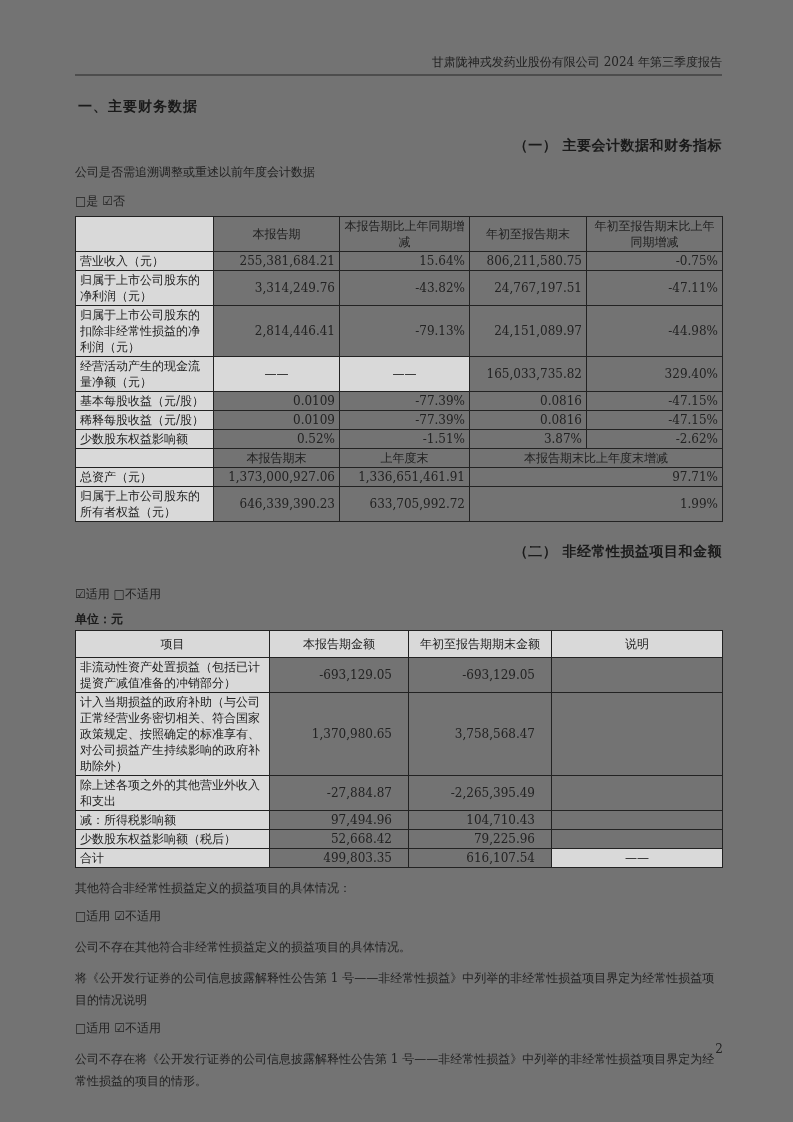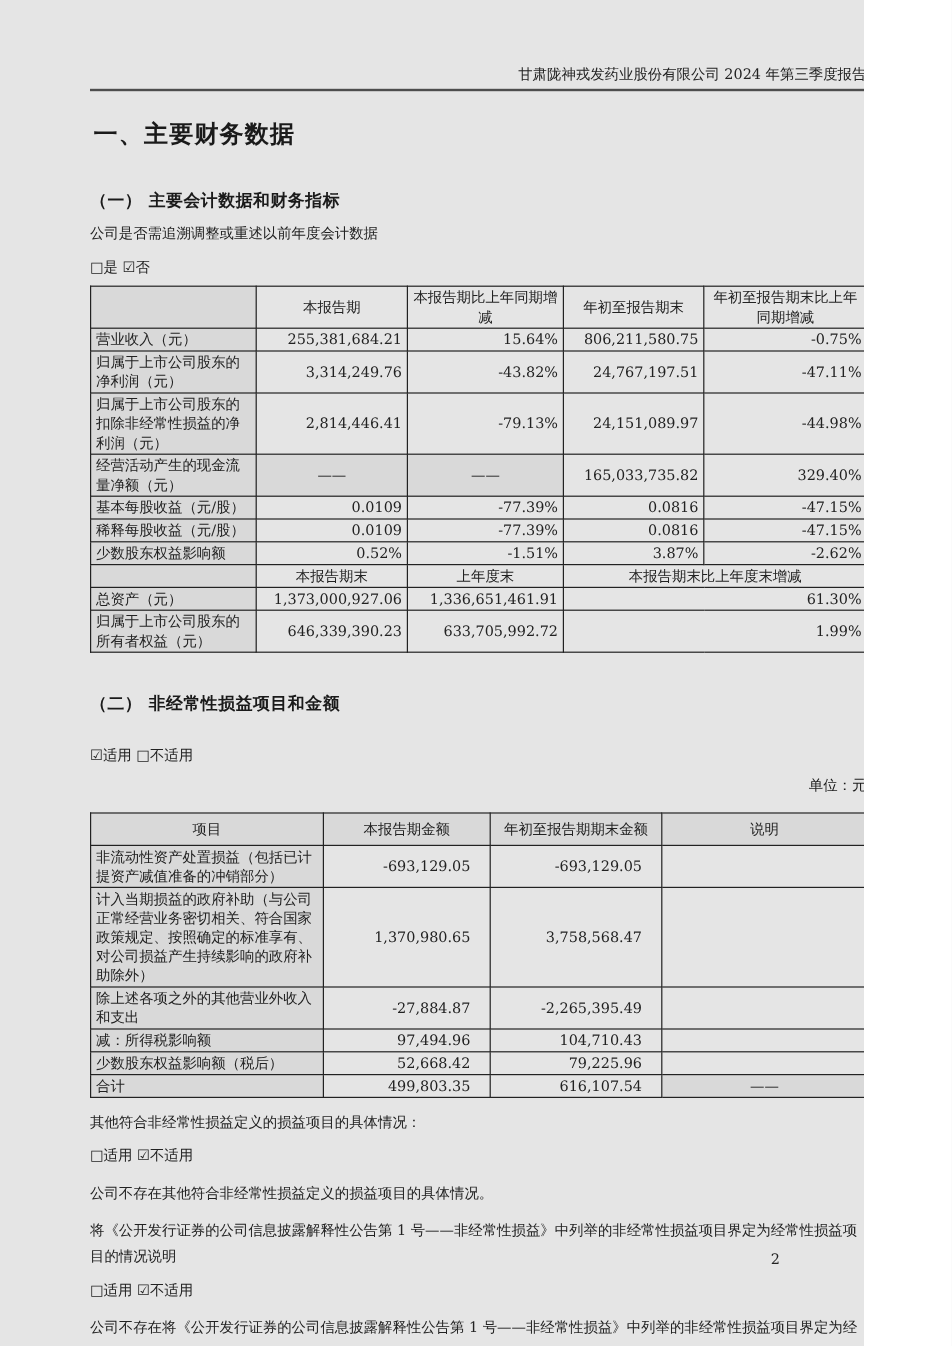--- a/index.html
+++ b/index.html
@@ -1,38 +1,38 @@
 <!DOCTYPE html>
 <html><head>
 <meta charset="utf-8">
 <style>
   html, body { margin: 0; padding: 0; background: #ffffff; }
   .page {
     position: relative;
-    width: 720px;
+    width: 793px;
     height: 1122px;
-    background: #e5e5e5;
+    background: #737373;
     font-family: "DejaVu Serif", "Liberation Serif", serif;
     color: #1a1a1a;
     overflow: hidden;
     box-sizing: border-box;
   }
   .content { margin-left: 75px; width: 647px; }
 
   .topbar { padding-top: 54px; border-bottom: 2px solid #4d4d4d; padding-bottom: 3px; }
   .topbar-text { text-align: right; font-size: 12px; color: #222; }
 
-  .h1 { font-size: 20px; font-weight: bold; margin: 22px 0 0 3px; letter-spacing: 1px; }
-  .h2 { font-size: 14px; font-weight: bold; margin: 34px 0 0 0; letter-spacing: 0.5px; }
+  .h1 { font-size: 14px; font-weight: bold; margin: 22px 0 0 3px; letter-spacing: 1px; }
+  .h2 { font-size: 14px; font-weight: bold; margin: 21px 0 0 0; letter-spacing: 0.5px; text-align: right; }
 
   p { font-size: 12px; margin: 0; color: #222; }
   .q   { margin-top: 9px; }
   .cb  { margin-top: 12px; }
   .cb2 { margin-top: 25px; }
-  .unit { text-align: right; font-size: 12px; margin-top: 8px; margin-bottom: 14px; }
+  .unit { text-align: left; font-size: 12px; margin-top: 8px; margin-bottom: 2px; font-weight: bold; }
 
   table.t {
     border-collapse: collapse;
     width: 647px;
     table-layout: fixed;
     margin-top: 6px;
   }
   table.t td {
     border: 1px solid #222;
     font-size: 12px;
@@ -144,21 +144,21 @@
         <tr>
           <td class="lbl"></td>
           <td class="hd">本报告期末</td>
           <td class="hd">上年度末</td>
           <td class="hd" colspan="2">本报告期末比上年度末增减</td>
         </tr>
         <tr>
           <td class="lbl">总资产（元）</td>
           <td class="num">1,373,000,927.06</td>
           <td class="num">1,336,651,461.91</td>
-          <td class="num" colspan="2">61.30%</td>
+          <td class="num" colspan="2">97.71%</td>
         </tr>
         <tr>
           <td class="lbl">归属于上市公司股东的所有者权益（元）</td>
           <td class="num">646,339,390.23</td>
           <td class="num">633,705,992.72</td>
           <td class="num" colspan="2">1.99%</td>
         </tr>
       </tbody>
     </table>
 

